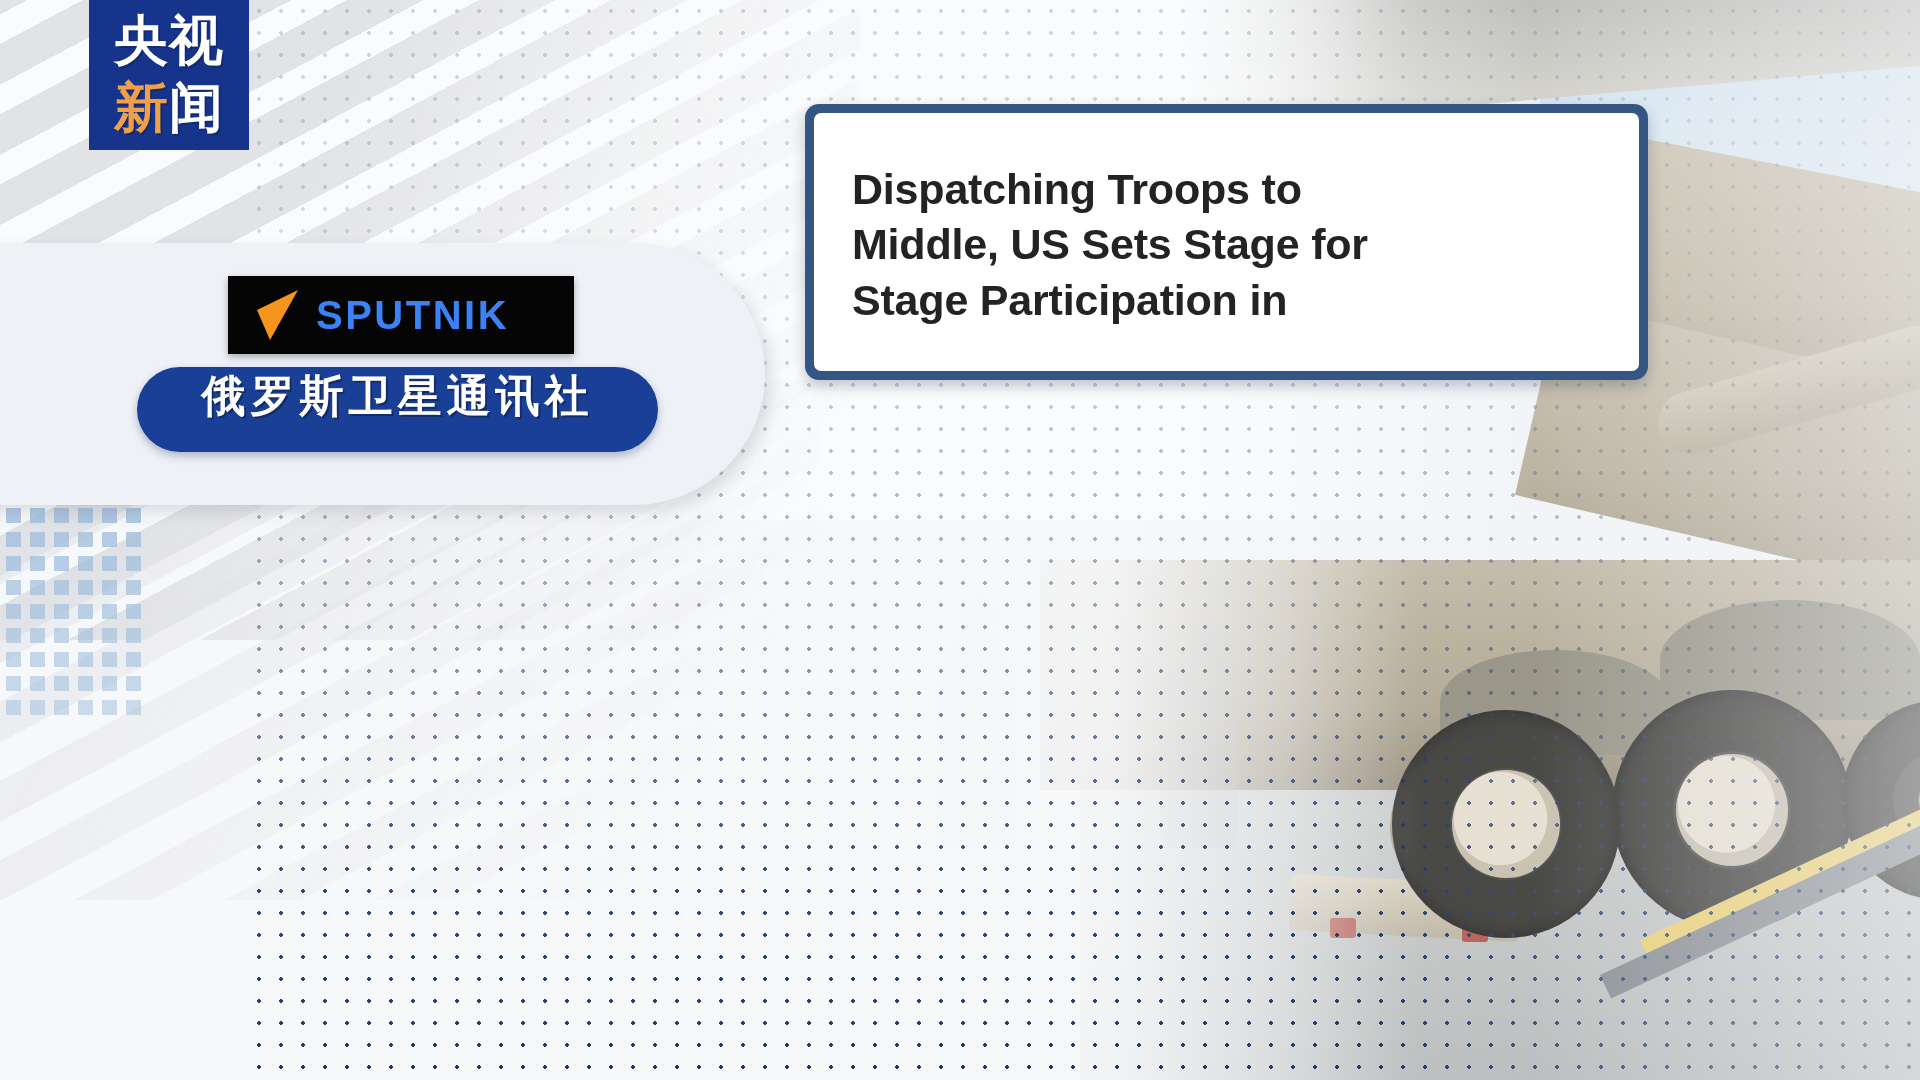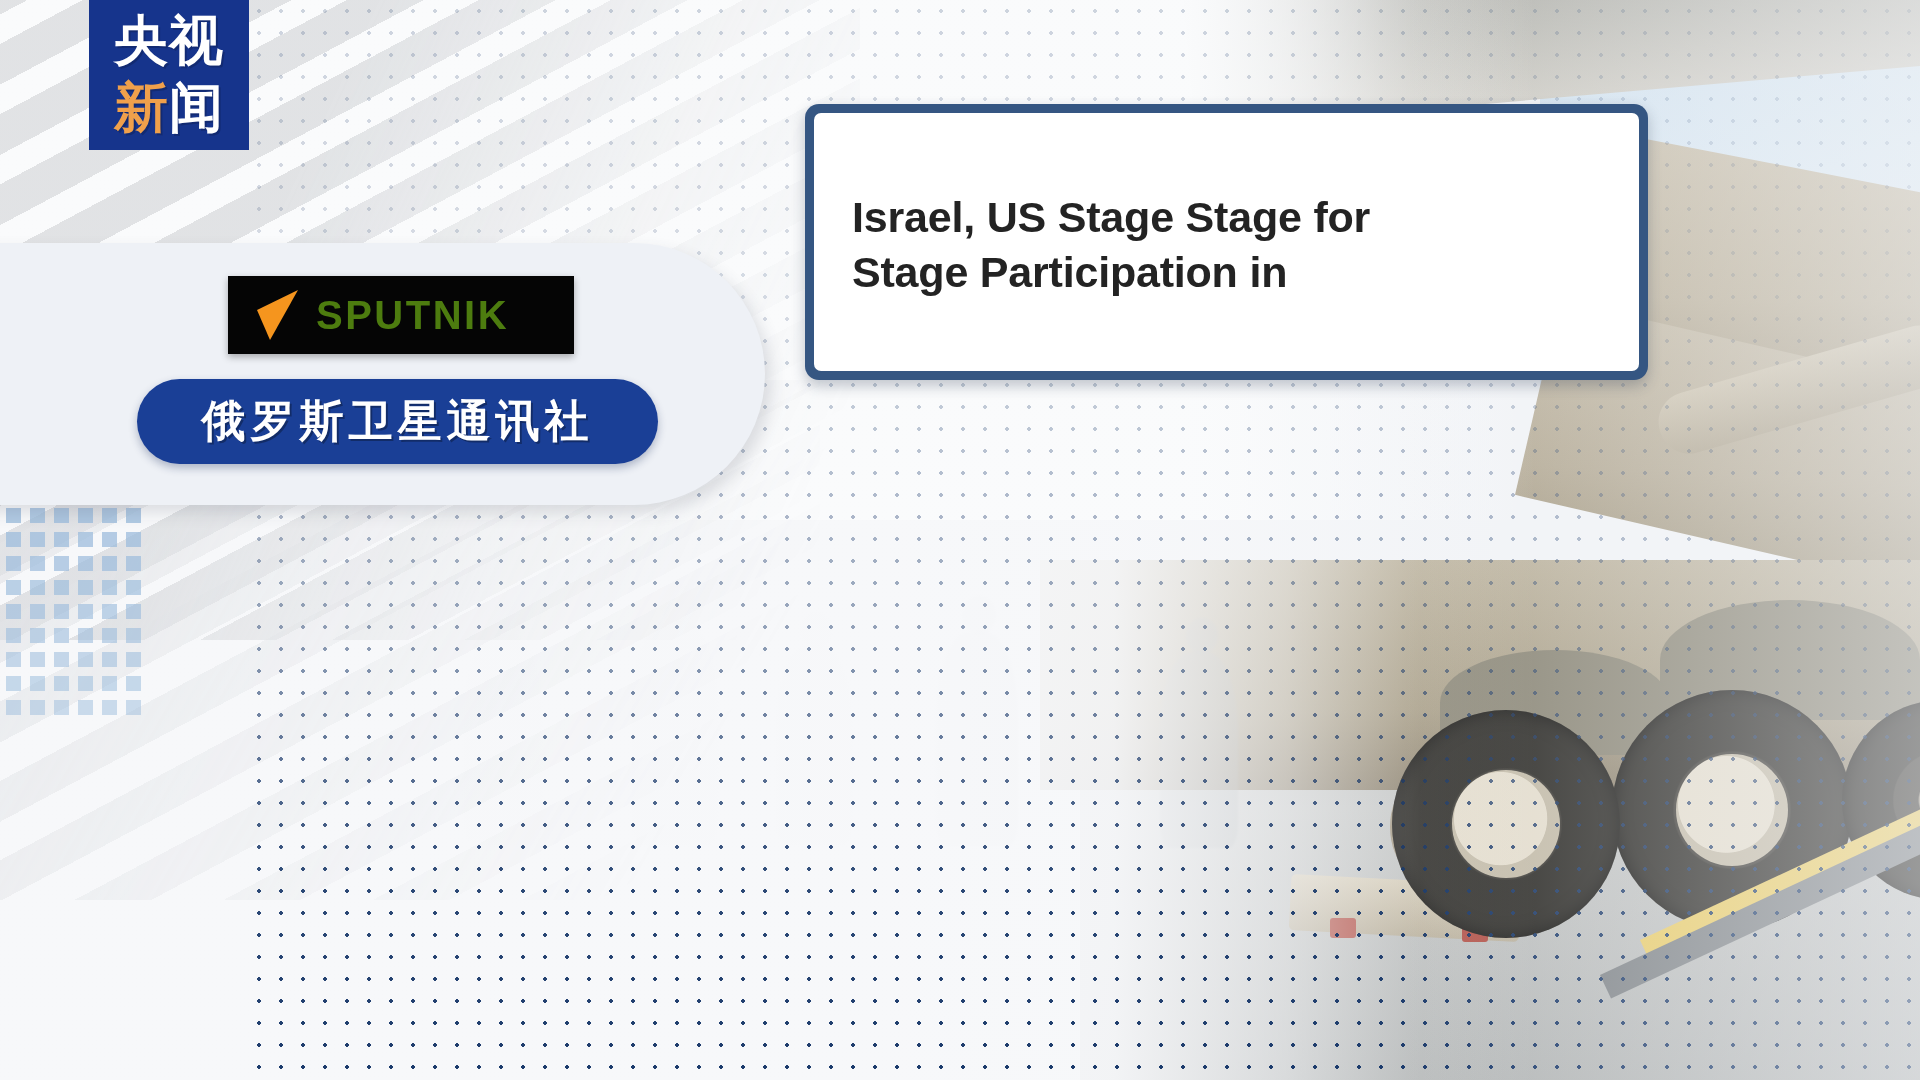--- a/index.html
+++ b/index.html
@@ -273,30 +273,29 @@
   }
   .sputnik-arrow {
     width: 46px; height: 54px;
     flex: 0 0 auto;
   }
   .sputnik-word {
     font-family: "Liberation Sans", sans-serif;
     font-weight: 700;
     font-size: 40px;
     letter-spacing: 2.5px;
-    color: #4d7c0f;
+    color: #3b82f6;
   }
   .source-pill {
     position: absolute;
-    left: 197px; top: 136px;
+    left: 197px; top: 124px;
     width: 521px; height: 85px;
     background: #1a3f96;
     border-radius: 43px;
     display: flex;
-    align-items: center;
     justify-content: center;
     box-shadow: 0 4px 9px rgba(20,40,90,.30);
   }
   .source-pill span {
     font-family: "DejaVu Sans", "Liberation Sans", sans-serif;
     font-weight: 700;
     font-size: 44px;
     letter-spacing: 5px;
     color: #ffffff;
     text-shadow: 2px 2px 0 rgba(0,0,0,.30);
@@ -492,20 +491,21 @@
     </div>
 
     <div class="source-pill">
       <span>俄罗斯卫星通讯社</span>
     </div>
   </div>
 
   <div class="headline-box">
     <div class="headline-inner">
       <div class="headline-text" id="headline-lines">
-          <div>Israel, US Stage Stage for</div>
+          <div>Dispatching Troops to</div>
+          <div>Middle, US Sets Stage for</div>
           <div>Stage Participation in</div>
         </div>
     </div>
   </div>
 
 
 </div>
 
 </body></html>

